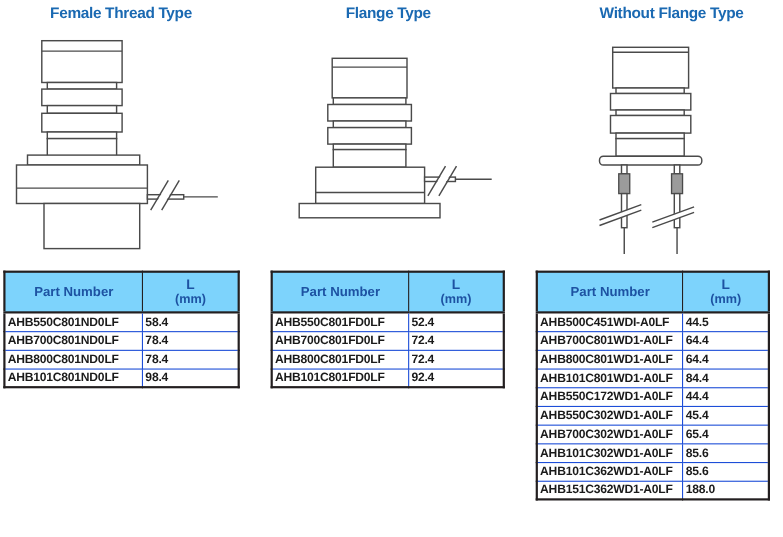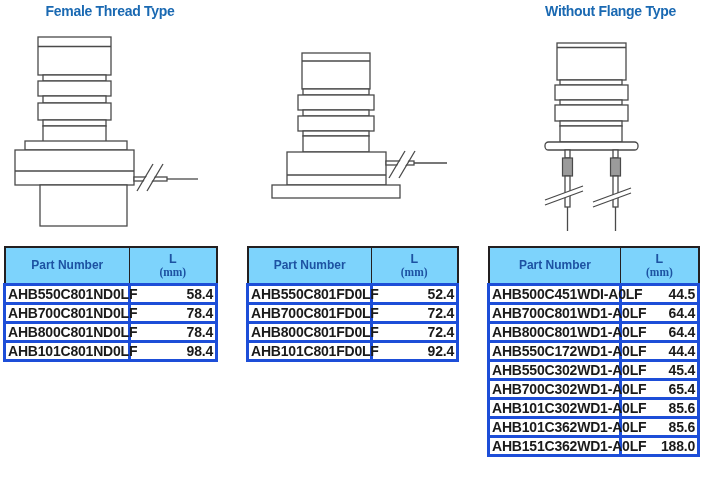--- a/index.html
+++ b/index.html
@@ -37,41 +37,42 @@
   table.parts th {
     background:#7dd3fc; color:#1d52a2;
     font-size:12px; font-weight:bold; line-height:1.12;
     height:37px; text-align:center; vertical-align:middle;
     border:1px solid #231f20; border-bottom:2px solid #231f20;
     padding:0;
   }
   table.parts th.col-part { width:59%; }
   #table-3 th.col-part { width:63%; }
   .len-l  { display:block; font-size:12.5px; }
-  .len-mm { display:block; font-size:11.5px;font-family:Liberation Serif, serif; }
+  .len-mm { display:block; font-size:11.5px; }
 
   table.parts td {
     height:17px; padding:0 2px;
-    font-size:14px; font-weight:bold; letter-spacing:-0.2px;
-    color:#1a1a1a; text-align:right; vertical-align:middle;
-    border:3px solid #1d4ed8; white-space:nowrap;
+    font-size:11px; font-weight:bold; letter-spacing:-0.2px;
+    color:#1a1a1a; text-align:left; vertical-align:middle;
+    border:1px solid #1d4ed8; white-space:nowrap;
   }
 
   .lineart { fill:#ffffff; stroke:#4a4a4a; stroke-width:1.3; }
   .thinline { stroke:#4a4a4a; stroke-width:1.3; fill:none; }
   .breakgap { stroke:#ffffff; stroke-width:7; fill:none; }
   .breakgap-sm { stroke:#ffffff; stroke-width:5; fill:none; }
   .sleeve { fill:#9b9b9b; stroke:#4a4a4a; stroke-width:1.2; }
 </style>
 </head>
 <body>
 
 <div class="canvas">
 
   <div class="type-title" id="title-1">Female Thread Type</div>
+  <div class="type-title" id="title-2">Flange Type</div>
   <div class="type-title" id="title-3">Without Flange Type</div>
 
   <svg class="diagram" id="diagram-1" width="200" height="200" viewBox="0 0 200 200">
     <g class="lineart">
       <rect x="28" y="3" width="73" height="38"></rect>
       <line x1="28" y1="12.5" x2="101" y2="12.5"></line>
       <rect x="33" y="41" width="63" height="6"></rect>
       <rect x="28" y="47" width="73" height="15"></rect>
       <rect x="33" y="62" width="63" height="7"></rect>
       <rect x="28" y="69" width="73" height="17"></rect>
@@ -235,20 +236,24 @@
         </tr>
         <tr>
           <td>AHB700C801WD1-A0LF</td>
           <td>64.4</td>
         </tr>
         <tr>
           <td>AHB800C801WD1-A0LF</td>
           <td>64.4</td>
         </tr>
         <tr>
+          <td>AHB101C801WD1-A0LF</td>
+          <td>84.4</td>
+        </tr>
+        <tr>
           <td>AHB550C172WD1-A0LF</td>
           <td>44.4</td>
         </tr>
         <tr>
           <td>AHB550C302WD1-A0LF</td>
           <td>45.4</td>
         </tr>
         <tr>
           <td>AHB700C302WD1-A0LF</td>
           <td>65.4</td>

